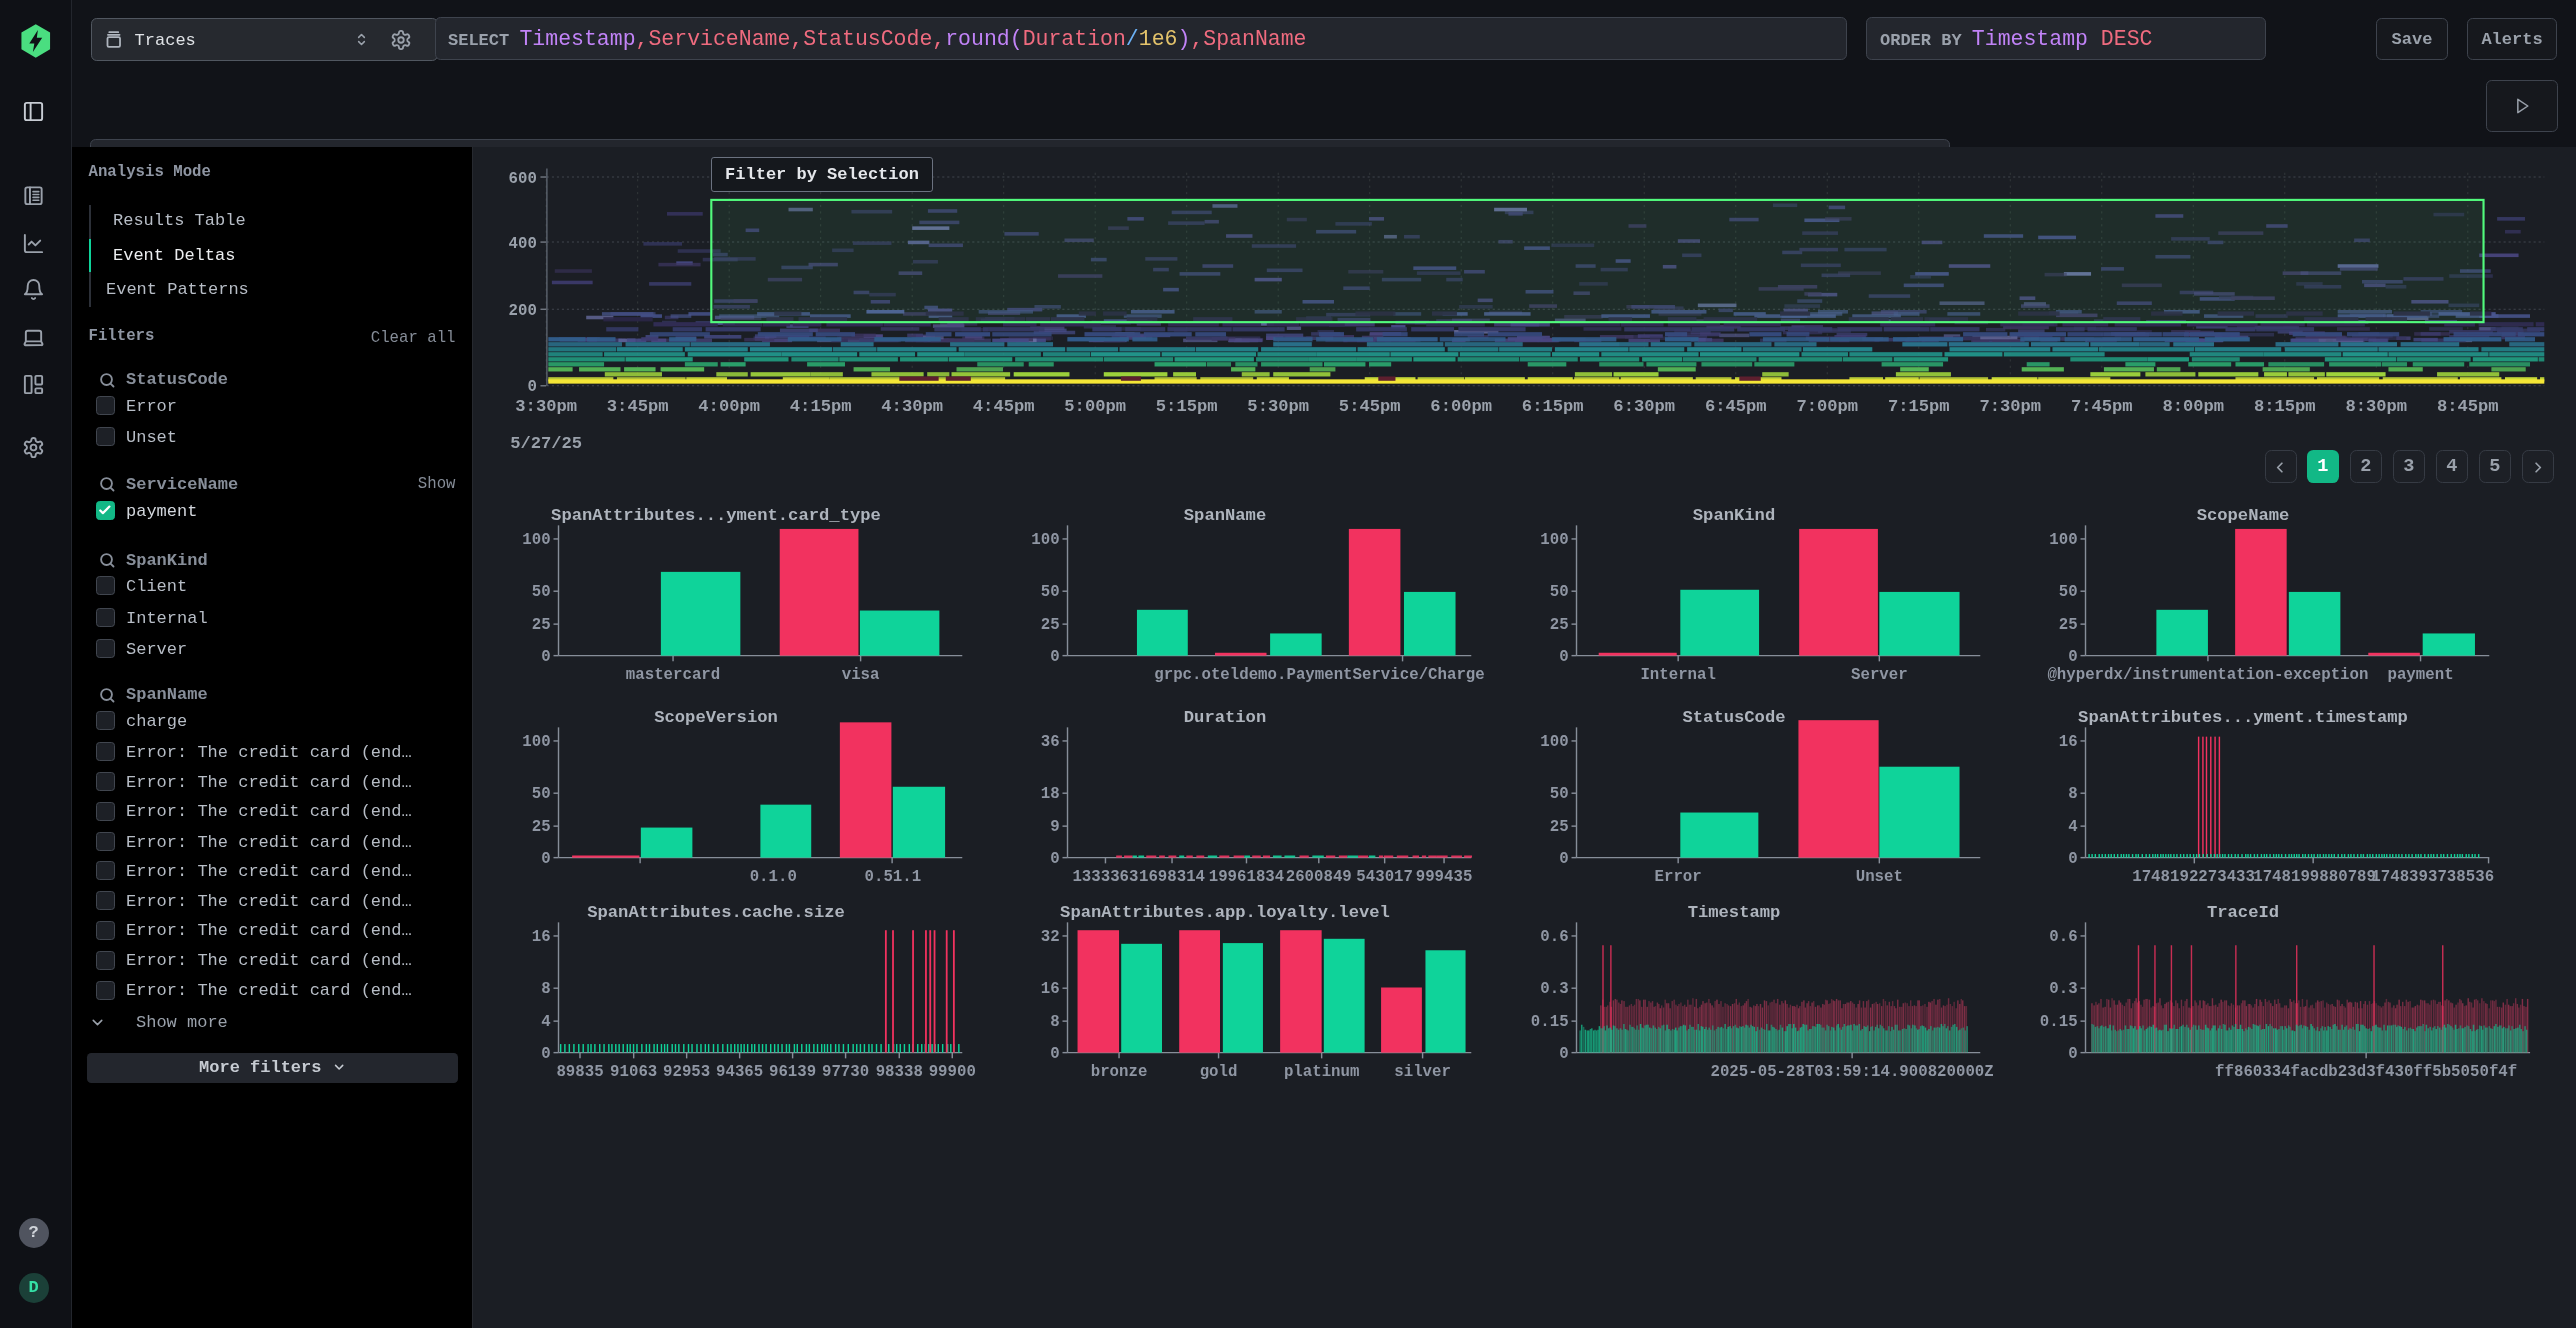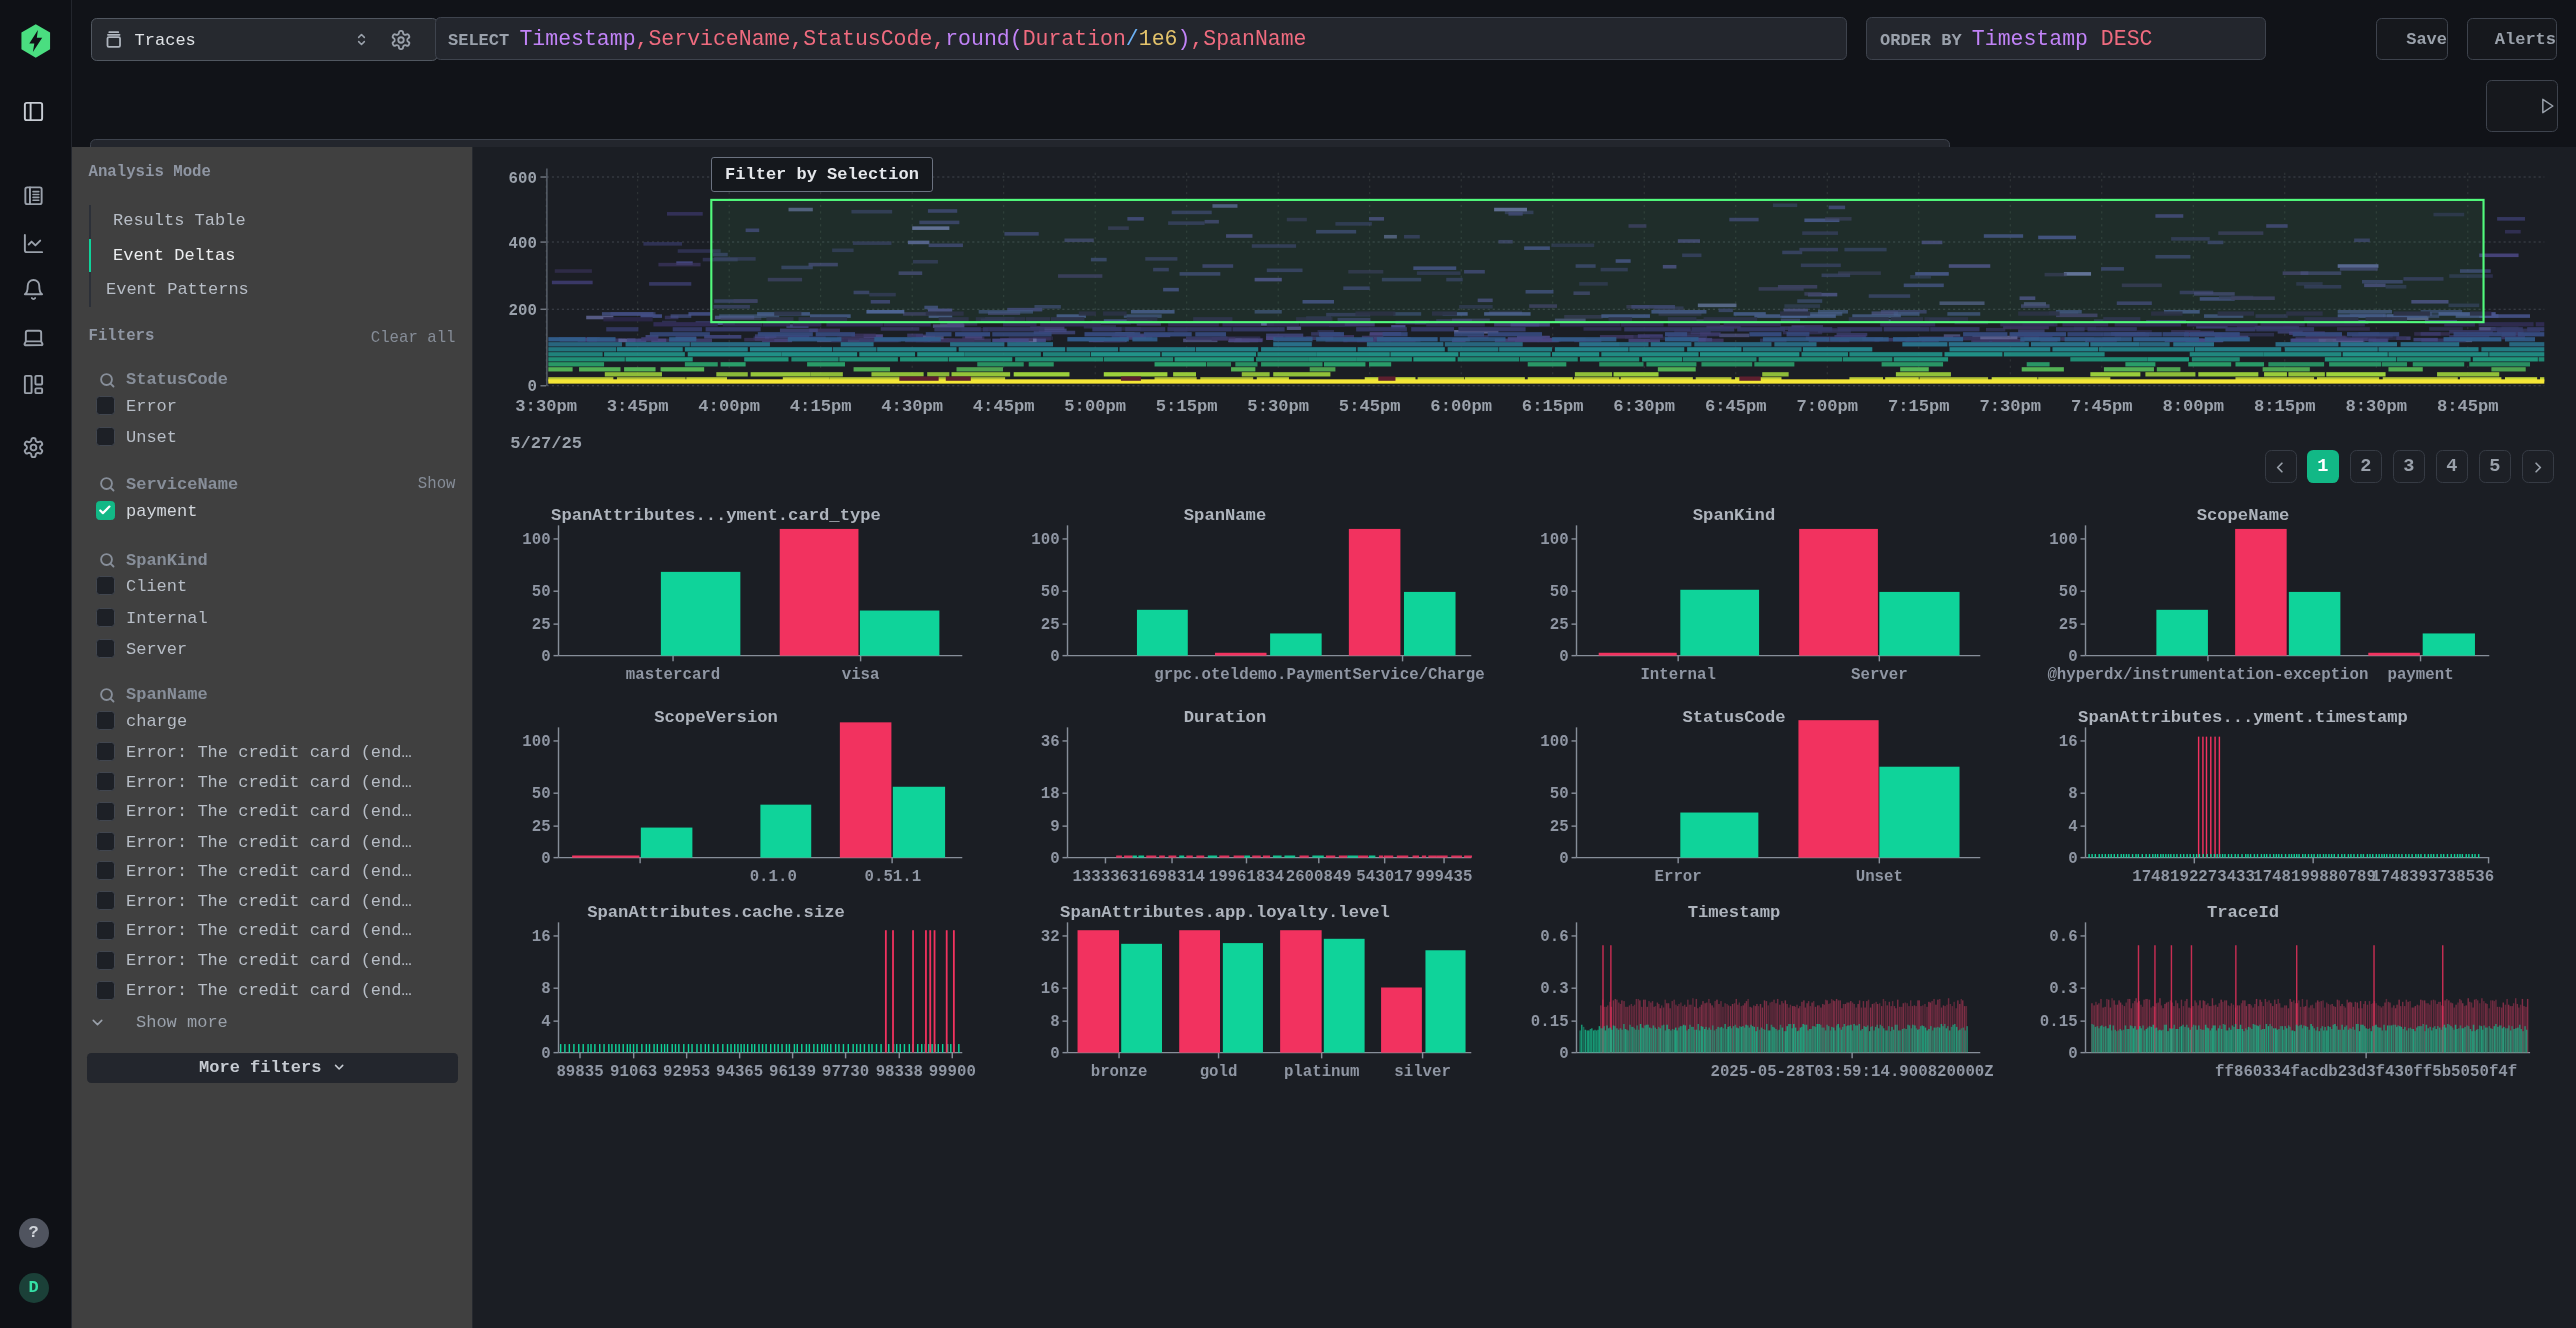--- a/index.html
+++ b/index.html
@@ -1,23 +1,23 @@
 <!DOCTYPE html>
 <html style="font-size:11.4px"><head>
 <meta charset="utf-8">
 <style>
 * { margin:0; padding:0; box-sizing:border-box; }
 html,body { width:2576px; height:1328px; overflow:hidden; background:#121419; font-family:"Liberation Mono", monospace; }
 .abs { position:absolute; }
 #sidebar { position:absolute; left:0; top:0; width:72px; height:1328px; background:#0f1116; border-right:0.7px solid #23262d; }
 #header { position:absolute; left:72px; top:0; width:2504px; height:147px; background:#111318; }
-#fpanel { position:absolute; left:72px; top:147px; width:401px; height:1181px; background:#404040; border-right:0.7px solid #26292f; }
+#fpanel { position:absolute; left:72px; top:147px; width:401px; height:1181px; background:#000000; border-right:0.7px solid #26292f; }
 #charts { position:absolute; left:473px; top:147px; width:2103px; height:1181px; background:#1b1e24;font-weight:bold; }
 .inp { position:absolute; background:#23262d; border:0.7px solid #3e434d; border-radius:5.7px; }
-.btn { position:absolute; background:#16181d; border:0.7px solid #3e434d; border-radius:5.7px; color:#9aa1ab; font-weight:bold; text-align:right; }
+.btn { position:absolute; background:#16181d; border:0.7px solid #3e434d; border-radius:5.7px; color:#9aa1ab; font-weight:bold; text-align:center; }
 .ckbox { position:absolute; width:18.6px; height:18.6px; border:1.4px solid #41464f; border-radius:3.6px; background:#1d2026; }
 .ckrow { position:absolute; left:54px; color:#b7bdc6; font-size:17px; white-space:nowrap; }
 .ghead { position:absolute; left:54px; color:#878e99; font-size:17px; font-weight:bold; }
 svg text { font-family:"Liberation Mono", monospace; }
 svg { overflow:visible; }
 </style>
 </head>
 <body>
 <div id="sidebar">
 <svg class="abs" style="left:20px;top:23.6px" width="31.5" height="34" viewBox="0 0 44 47">

